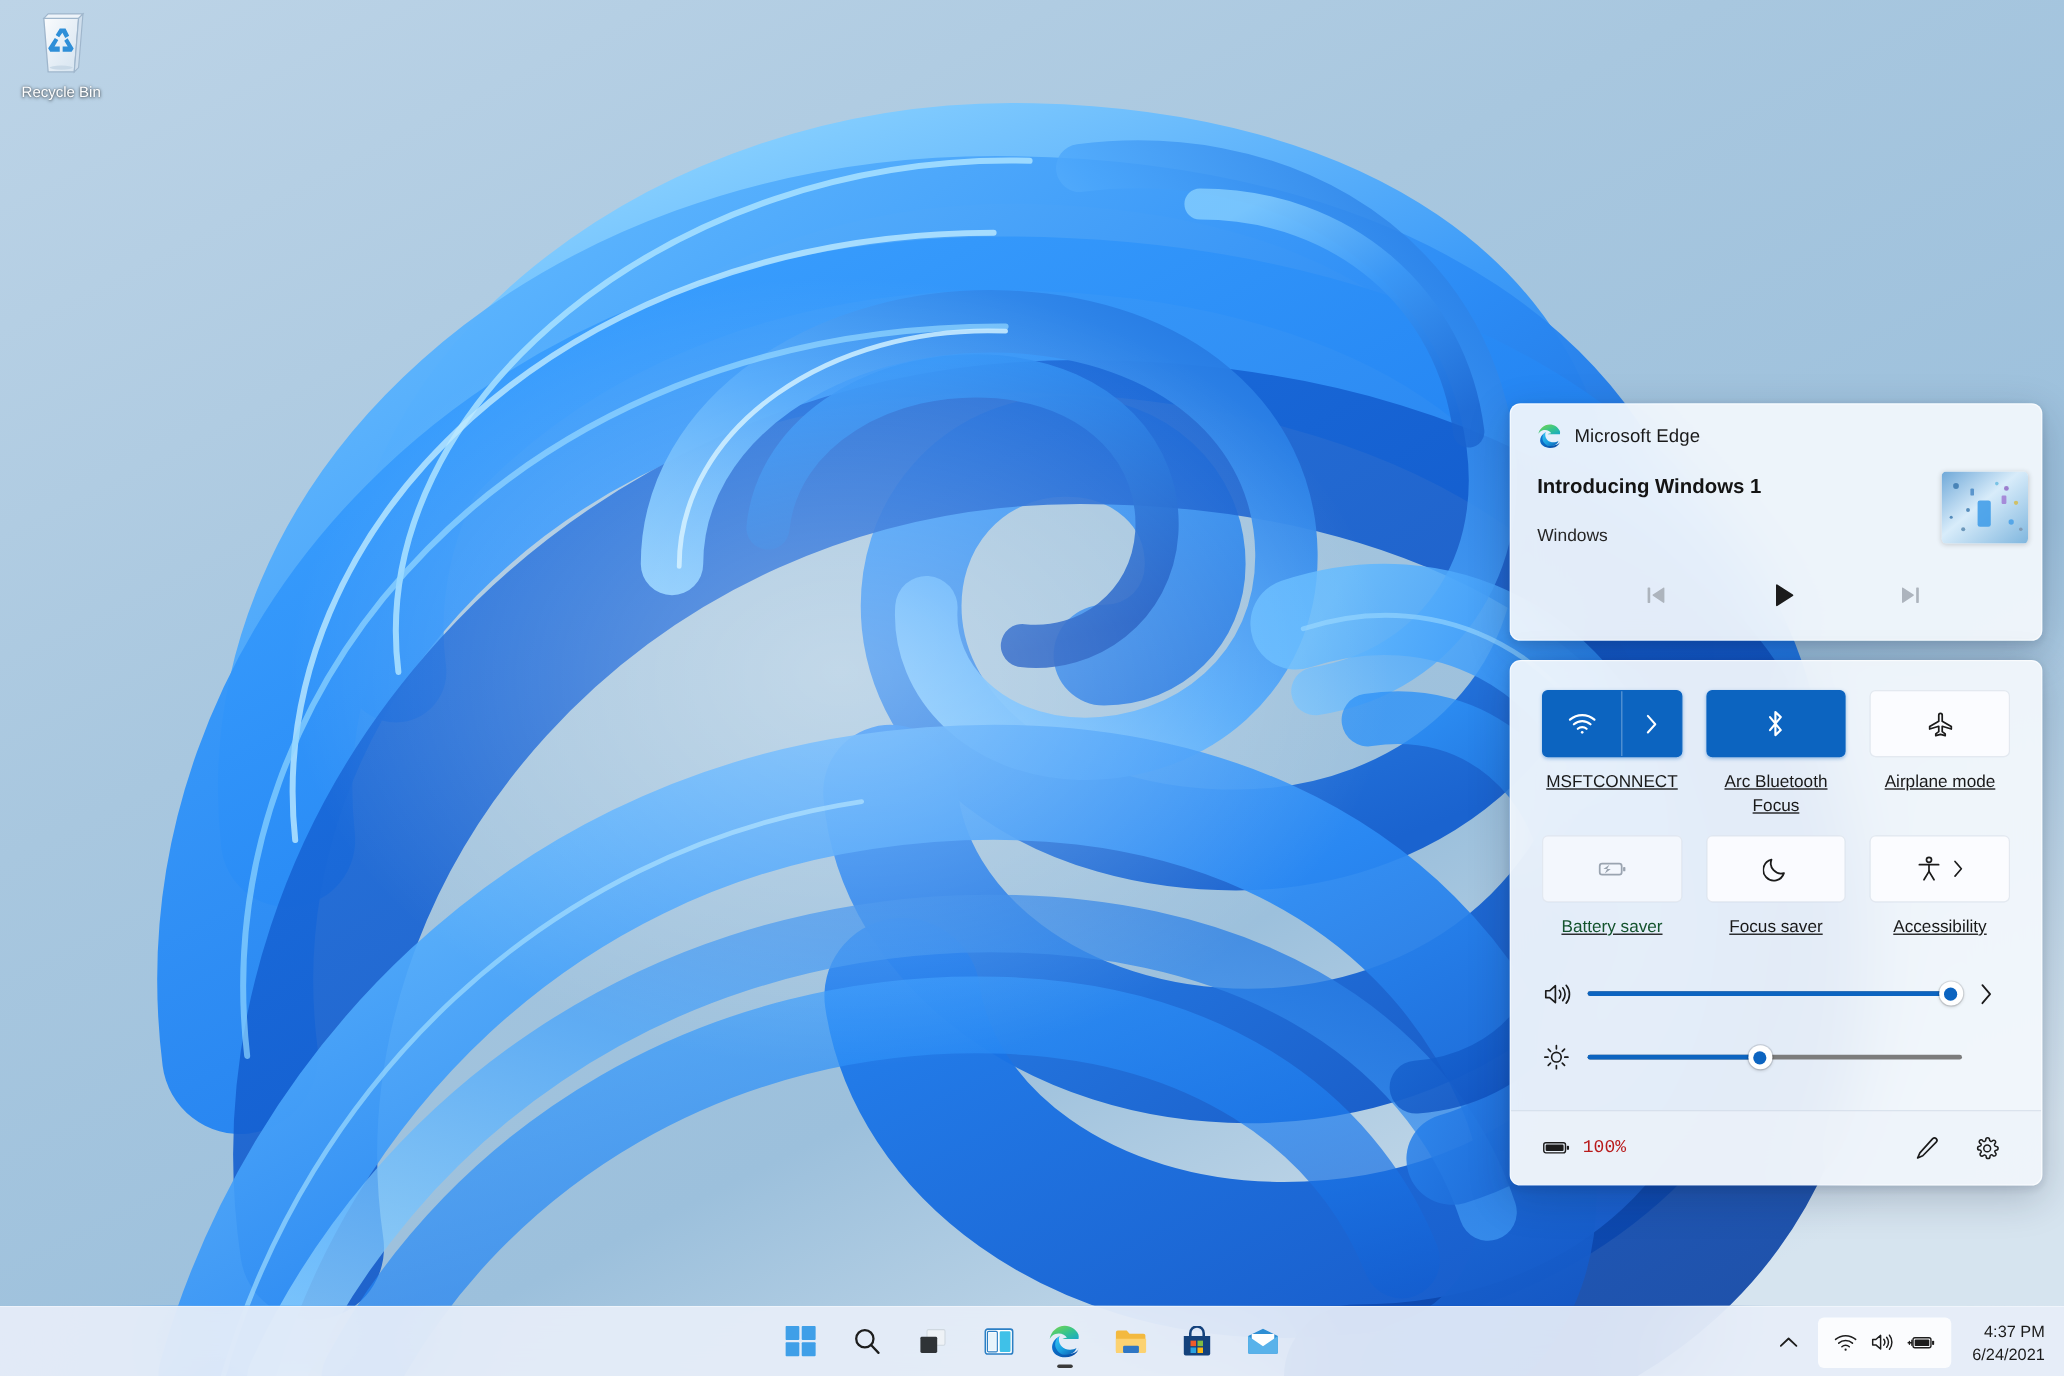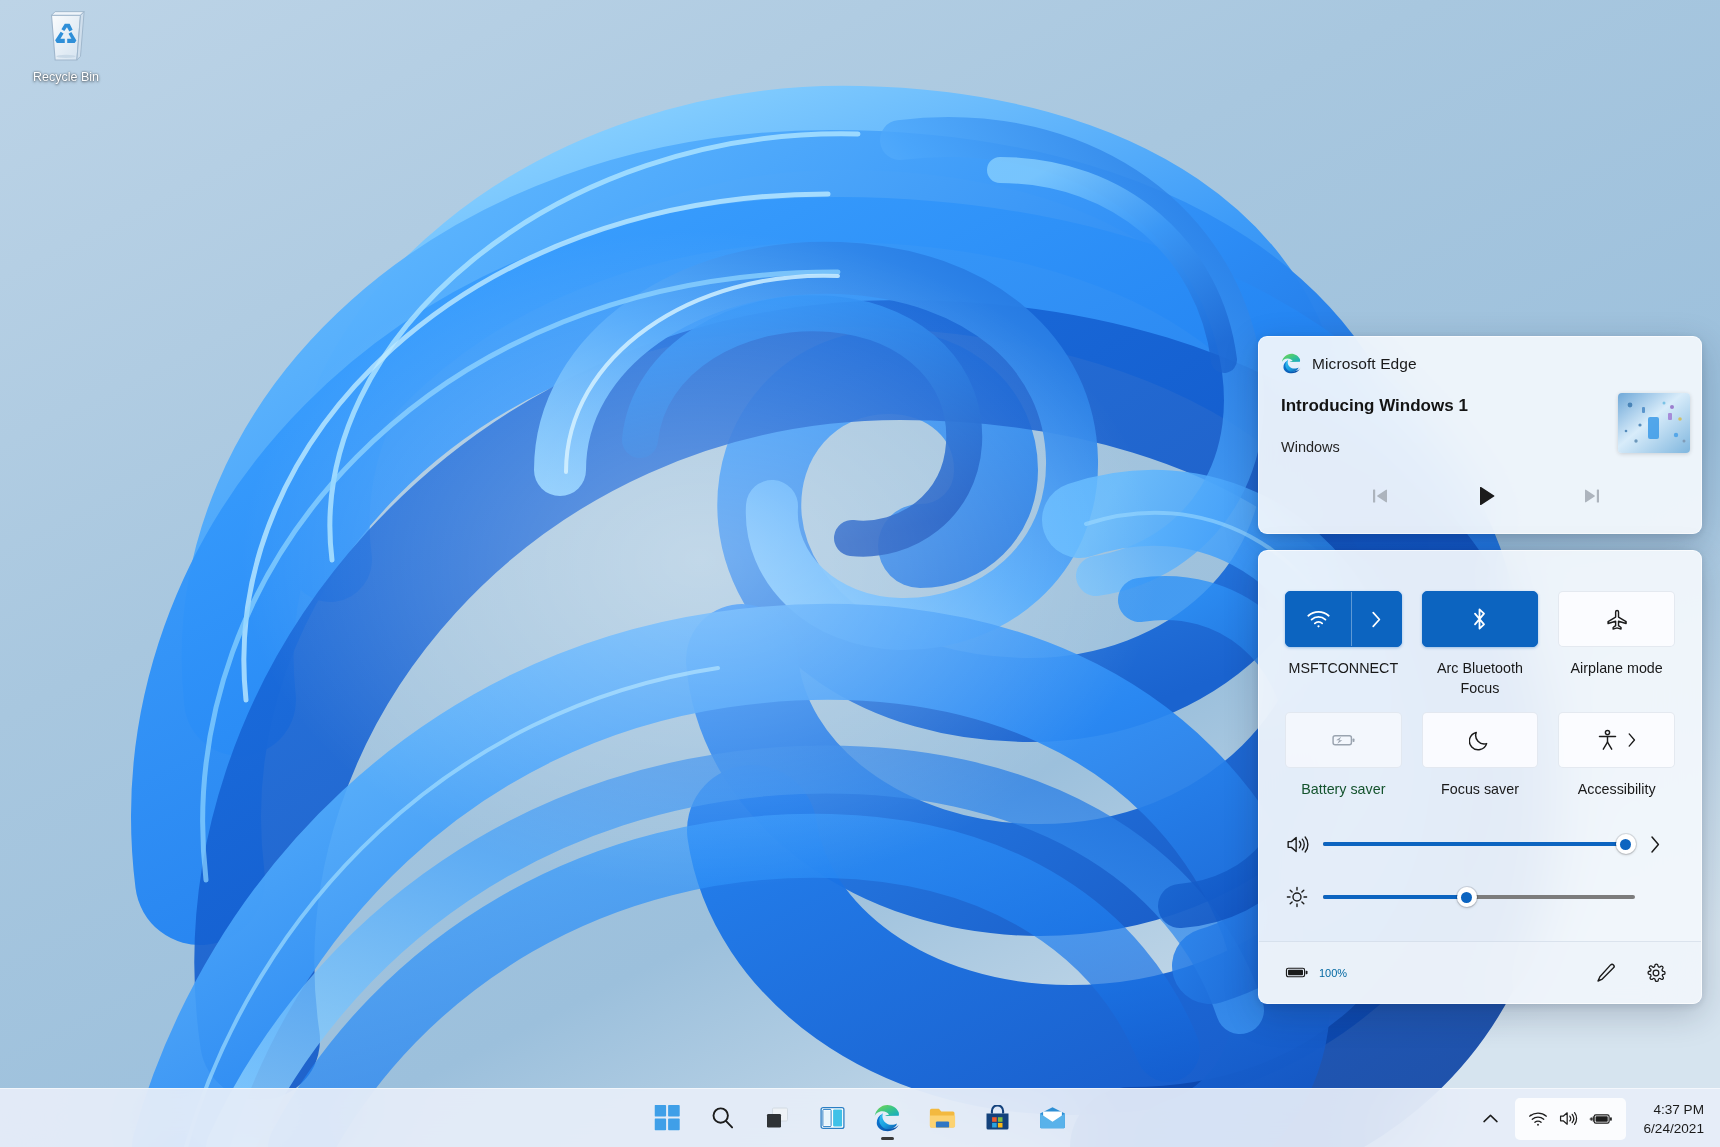--- a/index.html
+++ b/index.html
@@ -16,21 +16,21 @@
     background: linear-gradient(150deg, #b9d2e6 0%, #a6c6de 35%, #9dc0dc 60%, #cfe0ec 100%);
     overflow: hidden;
   }
   #wallpaper {
     position: absolute; inset: 0;
     width: 1720px; height: 1147px;
   }
 
   
   #recycle-bin {
-    position: absolute; left: 23px; top: 8px;
+    position: absolute; left: 8px; top: 8px;
     width: 86px; text-align: center;
     cursor: default; user-select: none;
   }
   #recycle-bin .rb-glyph { width: 86px; height: 58px; display:block; }
   #recycle-bin .rb-label {
     margin-top: 4px;
     font-size: 12.5px; color: #ffffff;
     text-shadow: 0 1px 3px rgba(0,0,0,.55), 0 0 2px rgba(0,0,0,.5);
     line-height: 15px;
   }
@@ -72,21 +72,21 @@
   }
   .media-btn {
     width: 34px; height: 34px; border: 0; background: transparent;
     display: flex; align-items: center; justify-content: center;
     cursor: pointer; border-radius: 4px;
   }
   .media-btn svg { display: block; }
 
   
   #qs-panel { margin-top: 16px; padding-bottom: 0; overflow: hidden; }
-  #qs-body { padding: 40px 26px 6px 26px; }
+  #qs-body { padding: 24px 26px 6px 26px; text-decoration: underline; }
 
   .qs-grid {
     display: grid;
     grid-template-columns: repeat(3, 1fr);
     column-gap: 20px;
     row-gap: 0;
   }
   .qs-cell { display: flex; flex-direction: column; align-items: center; }
   .qs-tile {
     width: 100%; height: 56px;
@@ -152,21 +152,21 @@
   
   #qs-footer {
     margin-top: 26px;
     height: 62px;
     border-top: 1px solid rgba(150,168,190,0.22);
     background: rgba(237,243,250,0.72);
     display: flex; align-items: center;
     padding: 0 26px;
   }
   .battery-group { display: flex; align-items: center; gap: 10px; cursor: pointer; }
-  .battery-pct { font-size: 11px; color: #0369a1; }
+  .battery-pct { font-size: 15px; color: #b91c1c; font-family: Liberation Mono, monospace; }
   .footer-spacer { flex: 1 1 auto; }
   .footer-btn {
     width: 38px; height: 38px; border: 0; background: transparent;
     display: flex; align-items: center; justify-content: center;
     cursor: pointer; border-radius: 4px; margin-left: 12px;
   }
 
   
   #taskbar {
     position: absolute; left: 0; bottom: 0;

